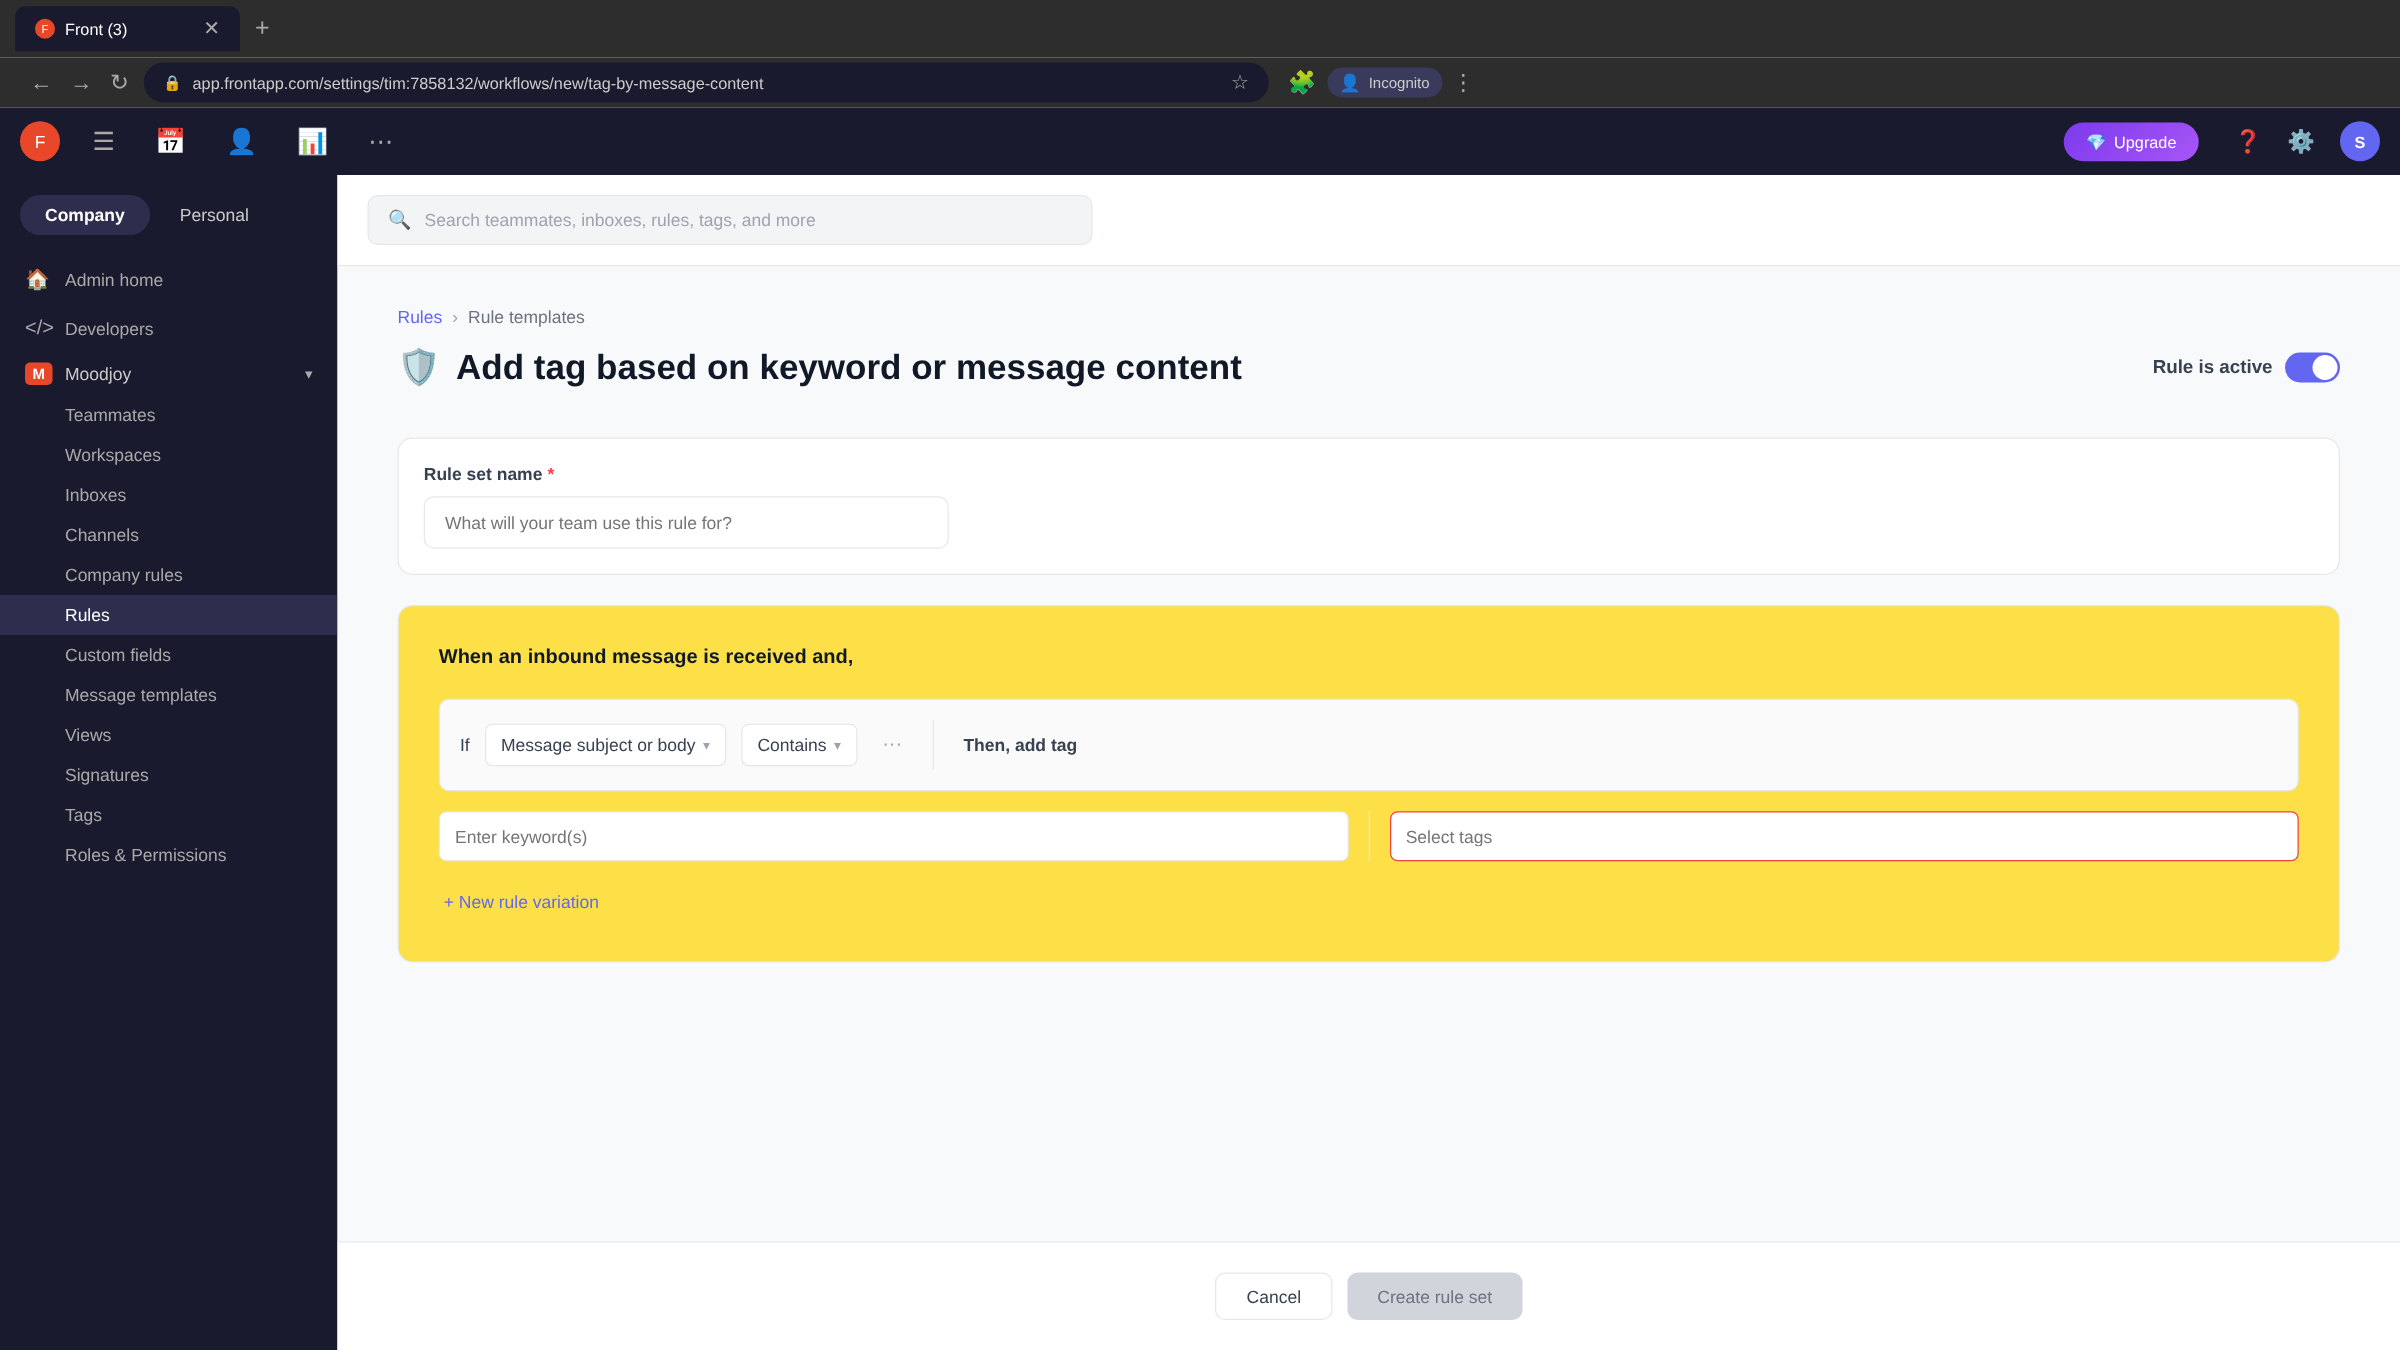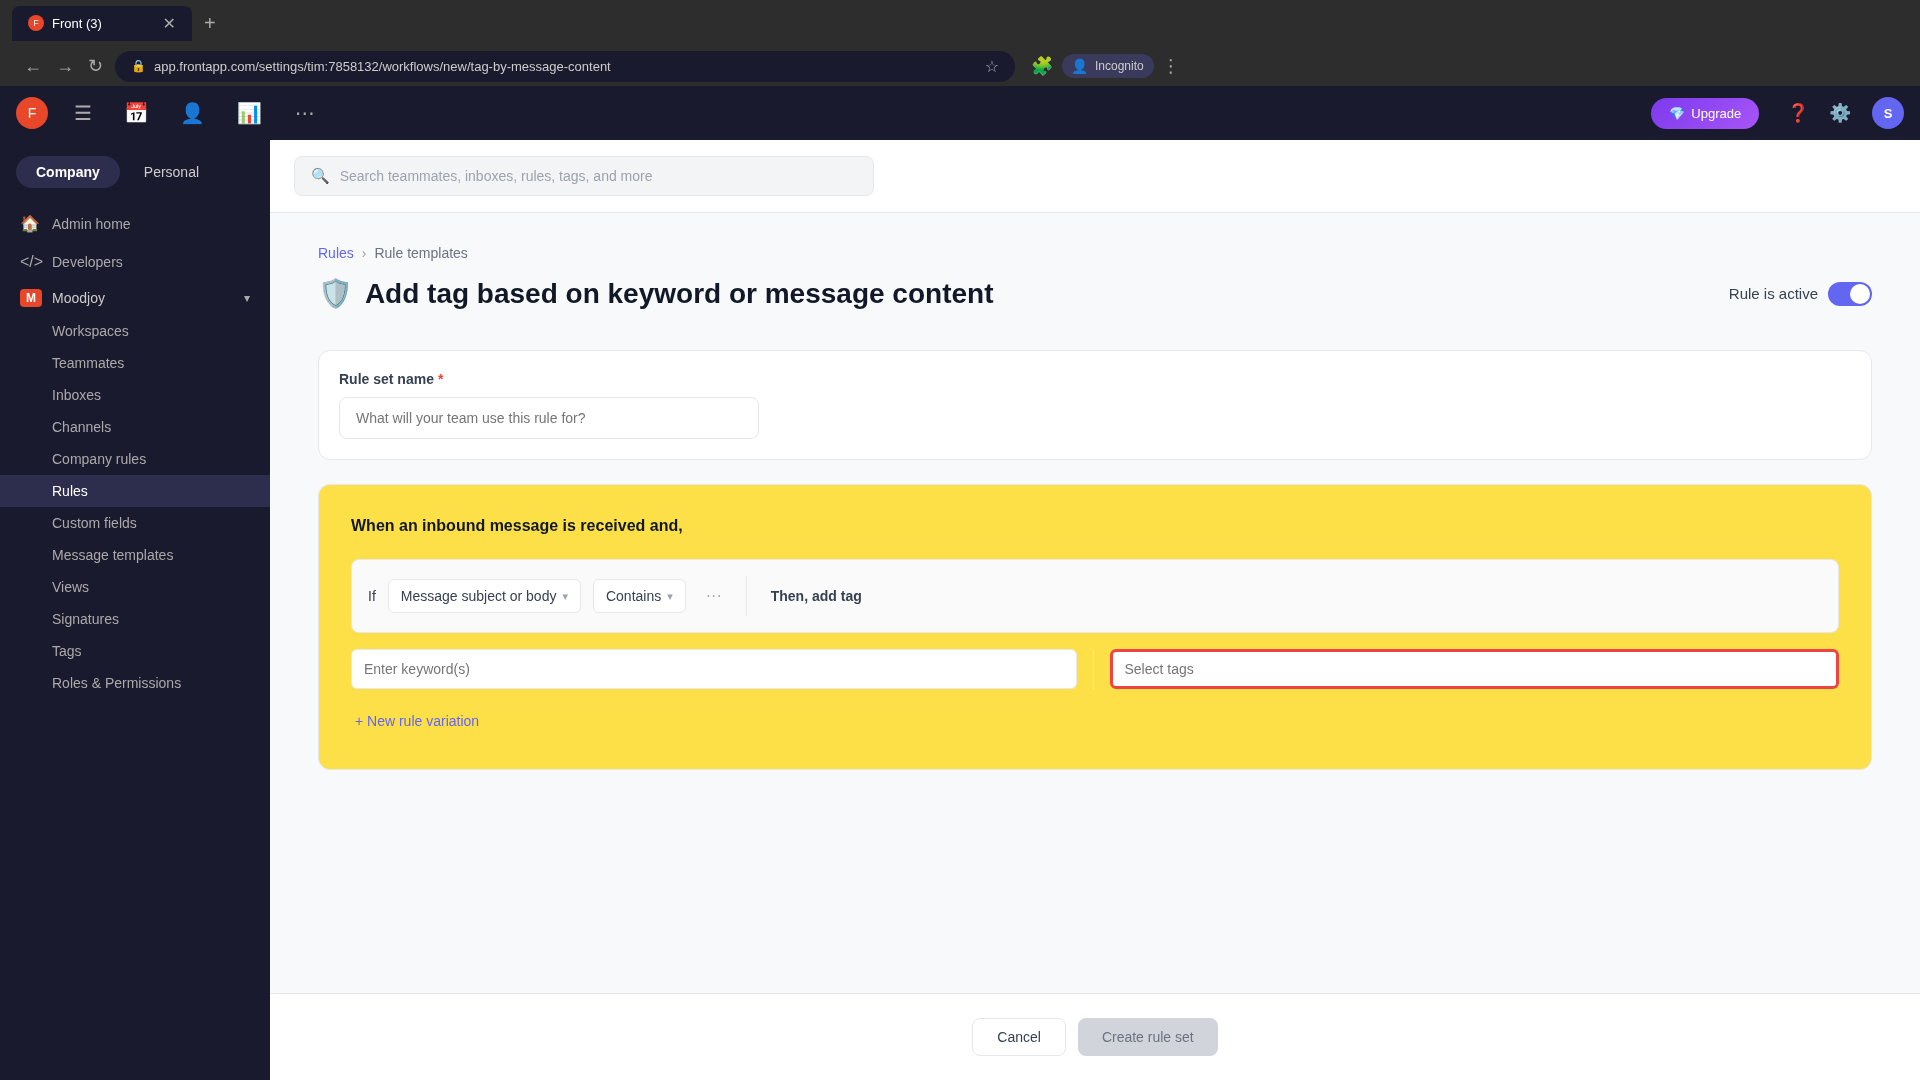--- a/index.html
+++ b/index.html
@@ -69,21 +69,21 @@
     .breadcrumb-separator { color: #9ca3af; font-size: 14px; }
     .breadcrumb-current { font-size: 14px; color: #6b7280; }
 
     
     .page-header { display: flex; align-items: center; justify-content: space-between; margin-bottom: 40px; }
     .page-title { display: flex; align-items: center; gap: 12px; }
     .page-title-icon { font-size: 28px; color: #6366f1; }
     .page-title-text { font-size: 28px; font-weight: 700; color: #111827; }
 
     .rule-active-toggle { display: flex; align-items: center; gap: 10px; }
-    .rule-active-label { font-size: 15px; color: #374151; font-weight: 400; }
+    .rule-active-label { font-size: 15px; color: #374151; font-weight: 700; }
     .toggle-switch { width: 44px; height: 24px; background: #6366f1; border-radius: 12px; position: relative; cursor: pointer; }
     .toggle-switch::after { content: ''; position: absolute; width: 20px; height: 20px; background: white; border-radius: 50%; top: 2px; right: 2px; }
 
     
     .form-section { background: #fff; border: 1px solid #e5e7eb; border-radius: 12px; padding: 20px; margin-bottom: 24px; }
     .form-label { font-size: 14px; font-weight: 600; color: #374151; margin-bottom: 10px; display: flex; align-items: center; gap: 4px; }
     .form-label-required { color: #ef4444; }
     .form-input { width: 100%; max-width: 420px; padding: 12px 16px; border: 1px solid #e5e7eb; border-radius: 8px; font-size: 14px; color: #9ca3af; background: #fff; outline: none; }
 
     
@@ -97,21 +97,21 @@
     .rule-dropdown { display: flex; align-items: center; gap: 6px; background: #fff; border: 1px solid #e5e7eb; border-radius: 6px; padding: 8px 12px; cursor: pointer; font-size: 14px; color: #374151; }
     .rule-dropdown-arrow { color: #9ca3af; font-size: 11px; }
 
     .rule-more { color: #9ca3af; cursor: pointer; font-size: 16px; padding: 4px 8px; }
 
     .then-label { font-size: 14px; color: #374151; font-weight: 600; margin-left: 8px; }
 
     .rule-divider { width: 1px; height: 40px; background: #e5e7eb; margin: 0 4px; }
 
     .keywords-input { flex: 1; padding: 8px 12px; border: 1px solid #e5e7eb; border-radius: 6px; font-size: 14px; color: #9ca3af; background: #fff; outline: none; }
-    .tags-input { flex: 1; padding: 8px 12px; border: 3px solid #ef4444; border-radius: 6px; font-size: 14px; color: #9ca3af; background: #fff; cursor: pointer; }
+    .tags-input { flex: 1; padding: 8px 12px; border: 1px solid #ef4444; border-radius: 6px; font-size: 14px; color: #9ca3af; background: #fff; cursor: pointer; }
 
     .new-rule-btn { display: flex; align-items: center; gap: 6px; color: #6366f1; font-size: 14px; cursor: pointer; padding: 8px 4px; }
 
     
     .page-footer { display: flex; justify-content: center; gap: 12px; padding: 24px 48px; background: #fff; border-top: 1px solid #e5e7eb; margin-top: auto; }
     .cancel-btn { padding: 10px 24px; border: 1px solid #e5e7eb; border-radius: 8px; background: #fff; color: #374151; font-size: 14px; cursor: pointer; font-weight: 500; }
     .create-btn { padding: 10px 24px; border-radius: 8px; background: #d1d5db; color: #6b7280; font-size: 14px; cursor: pointer; font-weight: 500; border: none; }
   </style>
 </head>
 <body>
@@ -188,24 +188,24 @@
 
     <div class="sidebar-section">
       <div class="sidebar-section-label">
         <span class="sidebar-section-icon" style="background:#e8472a; color:white; border-radius:4px; padding:2px 6px; font-size:12px; font-weight:bold;">M</span>
         <span>Moodjoy</span>
       </div>
       <span class="sidebar-chevron">▾</span>
     </div>
 
     <div class="sidebar-sub-item">
+      <span>Teammates</span>
+    </div>
+    <div class="sidebar-sub-item">
       <span>Workspaces</span>
-    </div>
-    <div class="sidebar-sub-item">
-      <span>Teammates</span>
     </div>
     <div class="sidebar-sub-item">
       <span>Inboxes</span>
     </div>
     <div class="sidebar-sub-item">
       <span>Channels</span>
     </div>
     <div class="sidebar-sub-item">
       <span>Company rules</span>
     </div>

